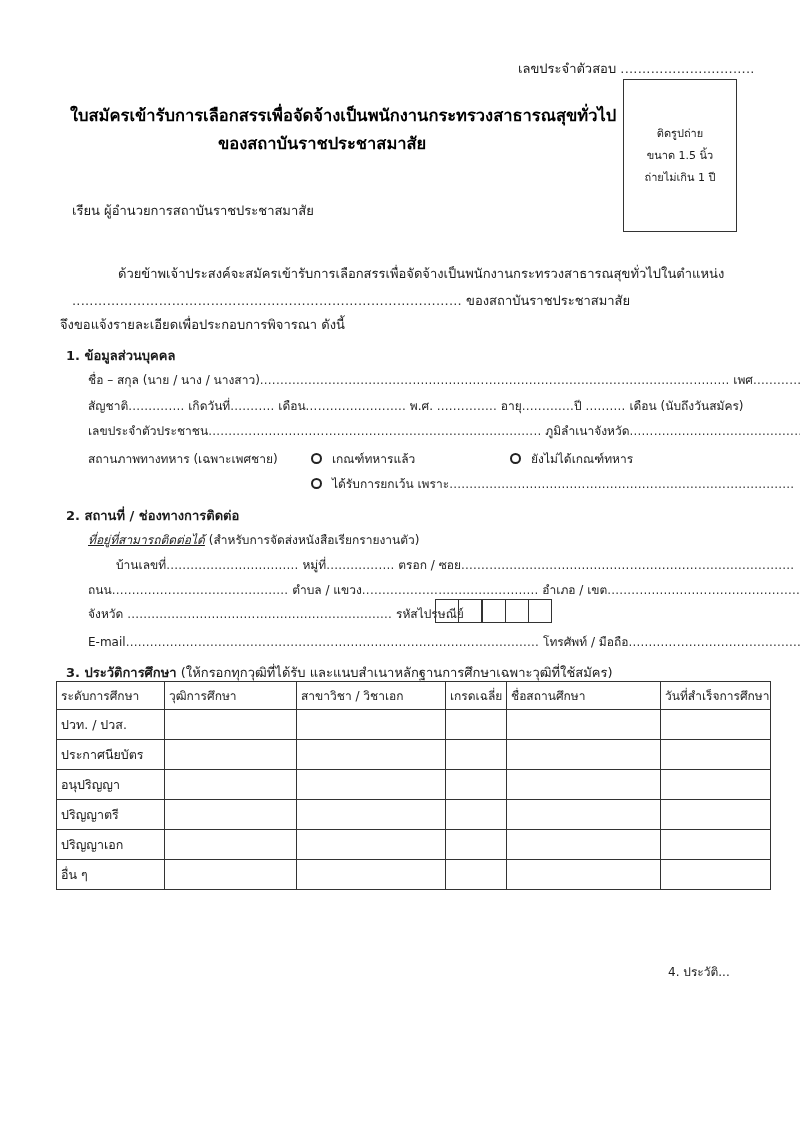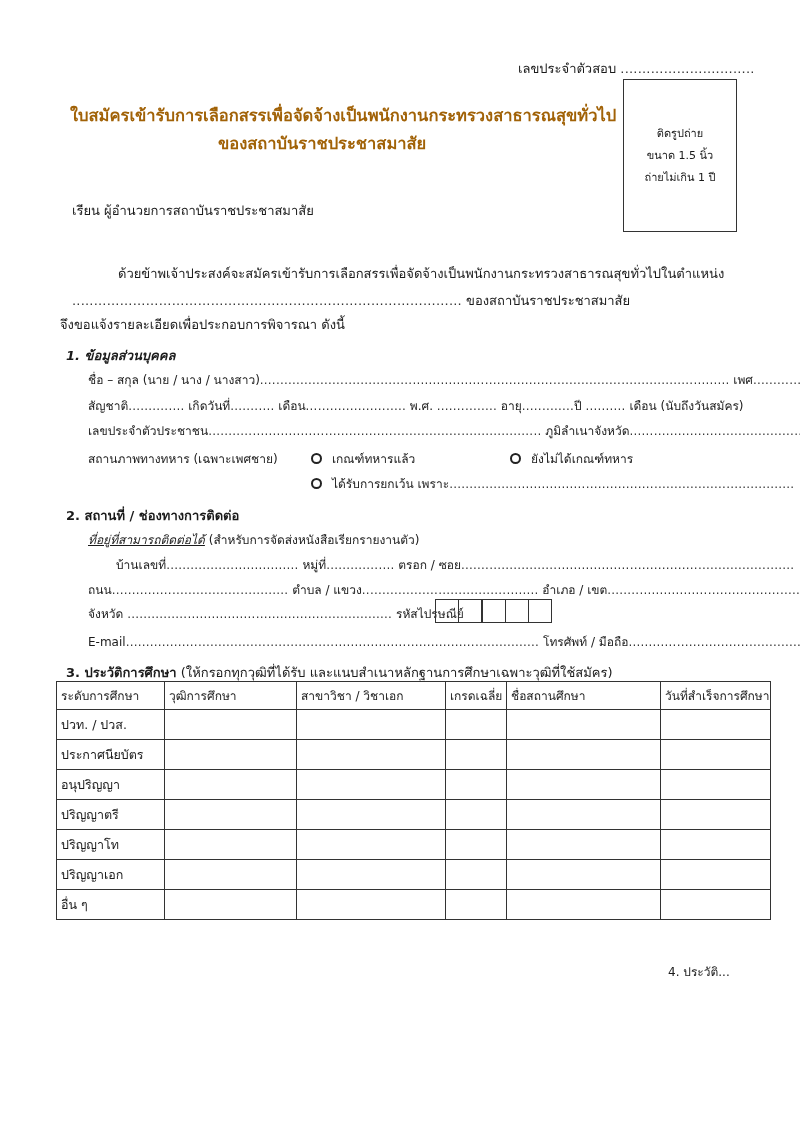--- a/index.html
+++ b/index.html
@@ -4,21 +4,21 @@
 <style>
   html, body { margin: 0; padding: 0; background: #ffffff; }
   body {
     width: 800px; height: 1132px; position: relative; overflow: hidden;
     font-family: "DejaVu Sans", "Liberation Sans", sans-serif;
     color: #1a1a1a;
   }
   .abs { position: absolute; white-space: nowrap; }
   .t13 { font-size: 13px; }
   .t12 { font-size: 12px; }
-  .title { font-size: 16.5px; font-weight: bold; color: #a16207; }
+  .title { font-size: 16.5px; font-weight: bold; color: #000000; }
   .head { font-size: 13px; font-weight: bold; }
   .dots { letter-spacing: 0.2px; color: #333; }
   .photo-box {
     position: absolute; left: 623px; top: 79px; width: 114px; height: 153px;
     border: 1.3px solid #333; box-sizing: border-box;
     display: flex; flex-direction: column; align-items: center; justify-content: center;
     font-size: 11px; line-height: 22px; text-align: right;
   }
   .radio {
     display: inline-block; width: 11px; height: 11px; border: 2px solid #222;
@@ -63,21 +63,21 @@
 
 <div class="abs t13" style="left:72px; top:200px;">เรียน  ผู้อำนวยการสถาบันราชประชาสมาสัย</div>
 
 <div class="abs t13" style="left:118px; top:263px;">ด้วยข้าพเจ้าประสงค์จะสมัครเข้ารับการเลือกสรรเพื่อจัดจ้างเป็นพนักงานกระทรวงสาธารณสุขทั่วไปในตำแหน่ง</div>
 <div class="abs t13" style="left:72px; top:290px;">
   <span class="dots">..........................................................................................</span>
   <span>ของสถาบันราชประชาสมาสัย</span>
 </div>
 <div class="abs t13" style="left:60px; top:314px;">จึงขอแจ้งรายละเอียดเพื่อประกอบการพิจารณา ดังนี้</div>
 
-<div class="abs head" style="left:66px; top:345px;font-style:italic;">1. ข้อมูลส่วนบุคคล</div>
+<div class="abs head" style="left:66px; top:345px;">1. ข้อมูลส่วนบุคคล</div>
 
 <div class="abs t12" style="left:88px; top:370px;">
   <span>ชื่อ – สกุล (นาย / นาง / นางสาว)</span><span class="dots">.....................................................................................................................</span>
   <span>เพศ</span><span class="dots">......................</span>
 </div>
 
 <div class="abs t12" style="left:88px; top:396px;">
   <span>สัญชาติ</span><span class="dots">..............</span>
   <span>เกิดวันที่</span><span class="dots">...........</span>
   <span>เดือน</span><span class="dots">.........................</span>
@@ -191,28 +191,20 @@
     </tr>
     <tr>
       <td>ปริญญาตรี</td>
       <td></td>
         <td></td>
         <td></td>
         <td></td>
         <td></td>
     </tr>
     <tr>
-      <td>ปริญญาโท</td>
-      <td></td>
-        <td></td>
-        <td></td>
-        <td></td>
-        <td></td>
-    </tr>
-    <tr>
       <td>ปริญญาเอก</td>
       <td></td>
         <td></td>
         <td></td>
         <td></td>
         <td></td>
     </tr>
     <tr>
       <td>อื่น ๆ</td>
       <td></td>

